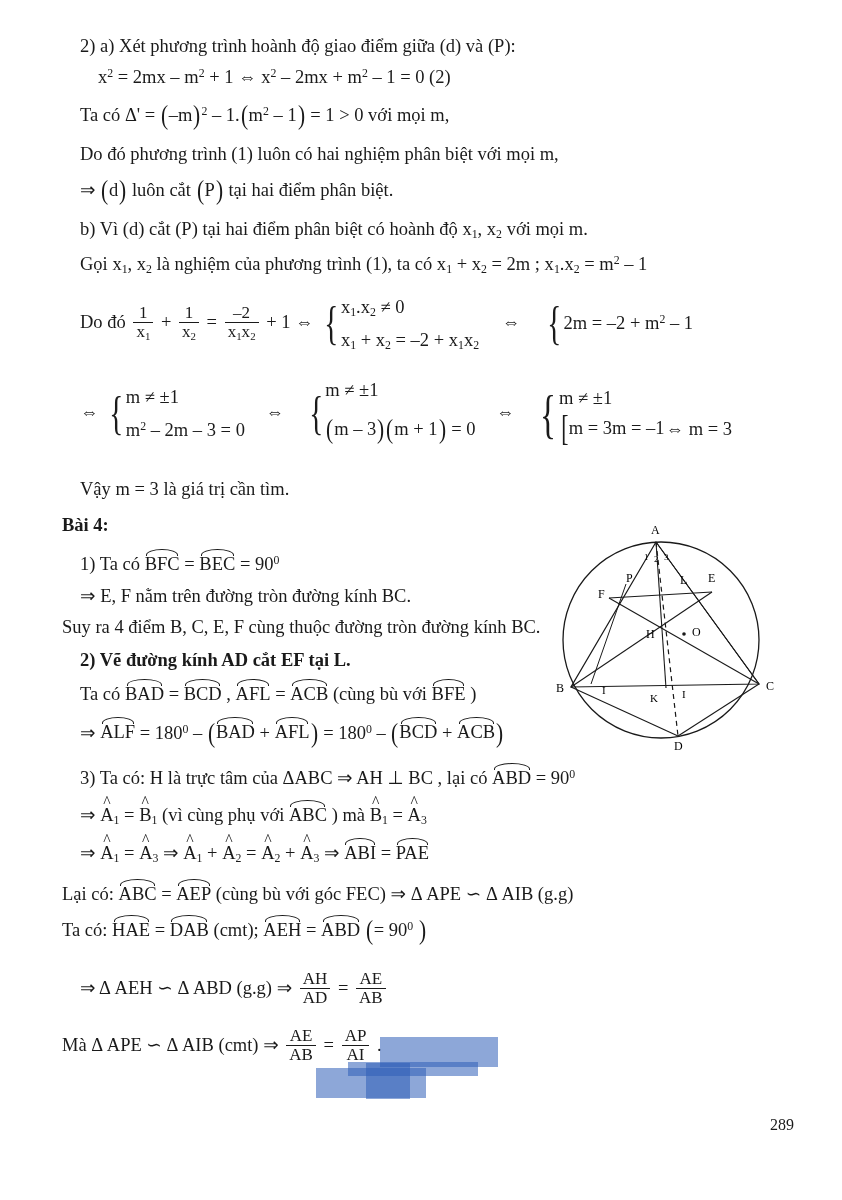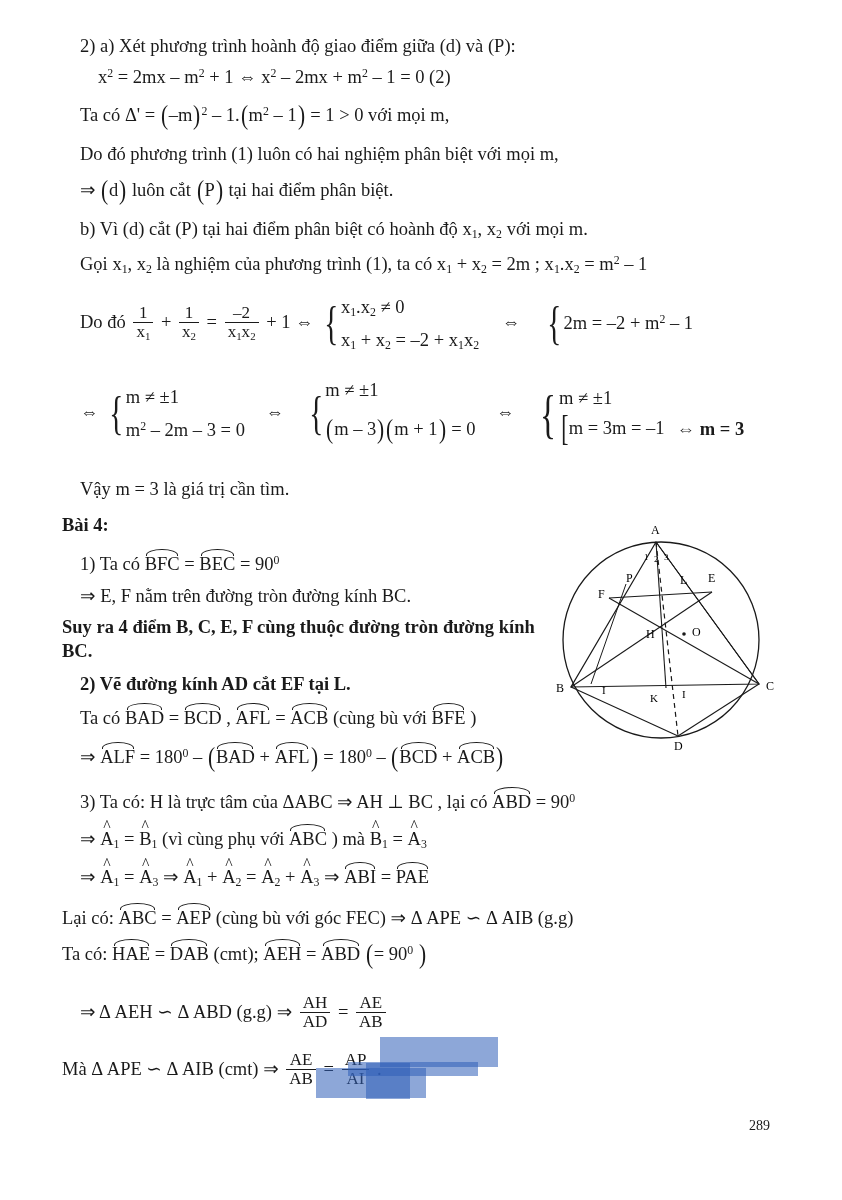--- a/index.html
+++ b/index.html
@@ -118,23 +118,23 @@
   }
   .figure {
     position: absolute;
     right: 36px;
     top: 512px;
     width: 290px;
     height: 240px;
   }
   .page-number {
     position: absolute;
-    right: 72px;
+    right: 48px;
     bottom: 34px;
-    font-size: 14px;
+    font-size: 16px;
   }
   .hl {
     background: #2f5fb8;
     opacity: 0.55;
     position: absolute;
   }
   .blockline { margin-bottom: 9px; }
 </style>
 </head>
 <body>
@@ -211,37 +211,37 @@
       <span class="sys tall">
         <span class="brace">{</span>
         <span class="rows" style="line-height:1.65;">
           <span>m ≠ ±1</span>
           <span style="display:inline-flex;align-items:center;">
             <span class="brace" style="font-size:1.9em;line-height:0.8;">[</span>
             <span style="display:inline-flex;flex-direction:row;line-height:1.7;justify-content:center;">
               <span>m = 3</span>
               <span>m = –1</span>
             </span>
-            <span style="margin-left:12px;font-weight:bold;">⇔ m = 3</span>
+            <span style="margin-left:1px;">⇔ m = 3</span>
           </span>
         </span>
       </span>
     </div>
 
     <div class="line indent blockline" style="margin-top:24px;">Vậy m = 3 là giá trị cần tìm.</div>
 
     <div class="line bold" style="margin-top:12px; margin-bottom:12px;">Bài 4:</div>
 
     <div class="line indent" style="width:500px;">
       1) Ta có  <span class="arc">BFC</span> = <span class="arc">BEC</span> = 90<sup>0</sup>
     </div>
 
     <div class="line indent" style="width:500px;">⇒ E, F nằm trên đường tròn đường kính BC.</div>
 
-    <div class="line wrap" style="width:500px; margin-bottom:9px;font-weight:bold;">Suy ra 4 điểm B, C, E, F cùng thuộc đường tròn đường kính BC.</div>
+    <div class="line wrap" style="width:500px; margin-bottom:9px;">Suy ra 4 điểm B, C, E, F cùng thuộc đường tròn đường kính BC.</div>
 
     <div class="line indent" style="width:500px;font-weight:bold;">2) Vẽ đường kính AD cắt EF tại L.</div>
 
     <div class="line indent" style="width:520px;">
       Ta có <span class="arc">BAD</span> = <span class="arc">BCD</span> , <span class="arc">AFL</span> = <span class="arc">ACB</span>  (cùng bù với <span class="arc">BFE</span> )
     </div>
 
     <div class="line indent" style="width:560px; margin-top:10px;">
       ⇒ <span class="arc">ALF</span> = 180<sup>0</sup> – <span class="paren-big">(</span><span class="arc">BAD</span> + <span class="arc">AFL</span><span class="paren-big">)</span> = 180<sup>0</sup> – <span class="paren-big">(</span><span class="arc">BCD</span> + <span class="arc">ACB</span><span class="paren-big">)</span>
     </div>

